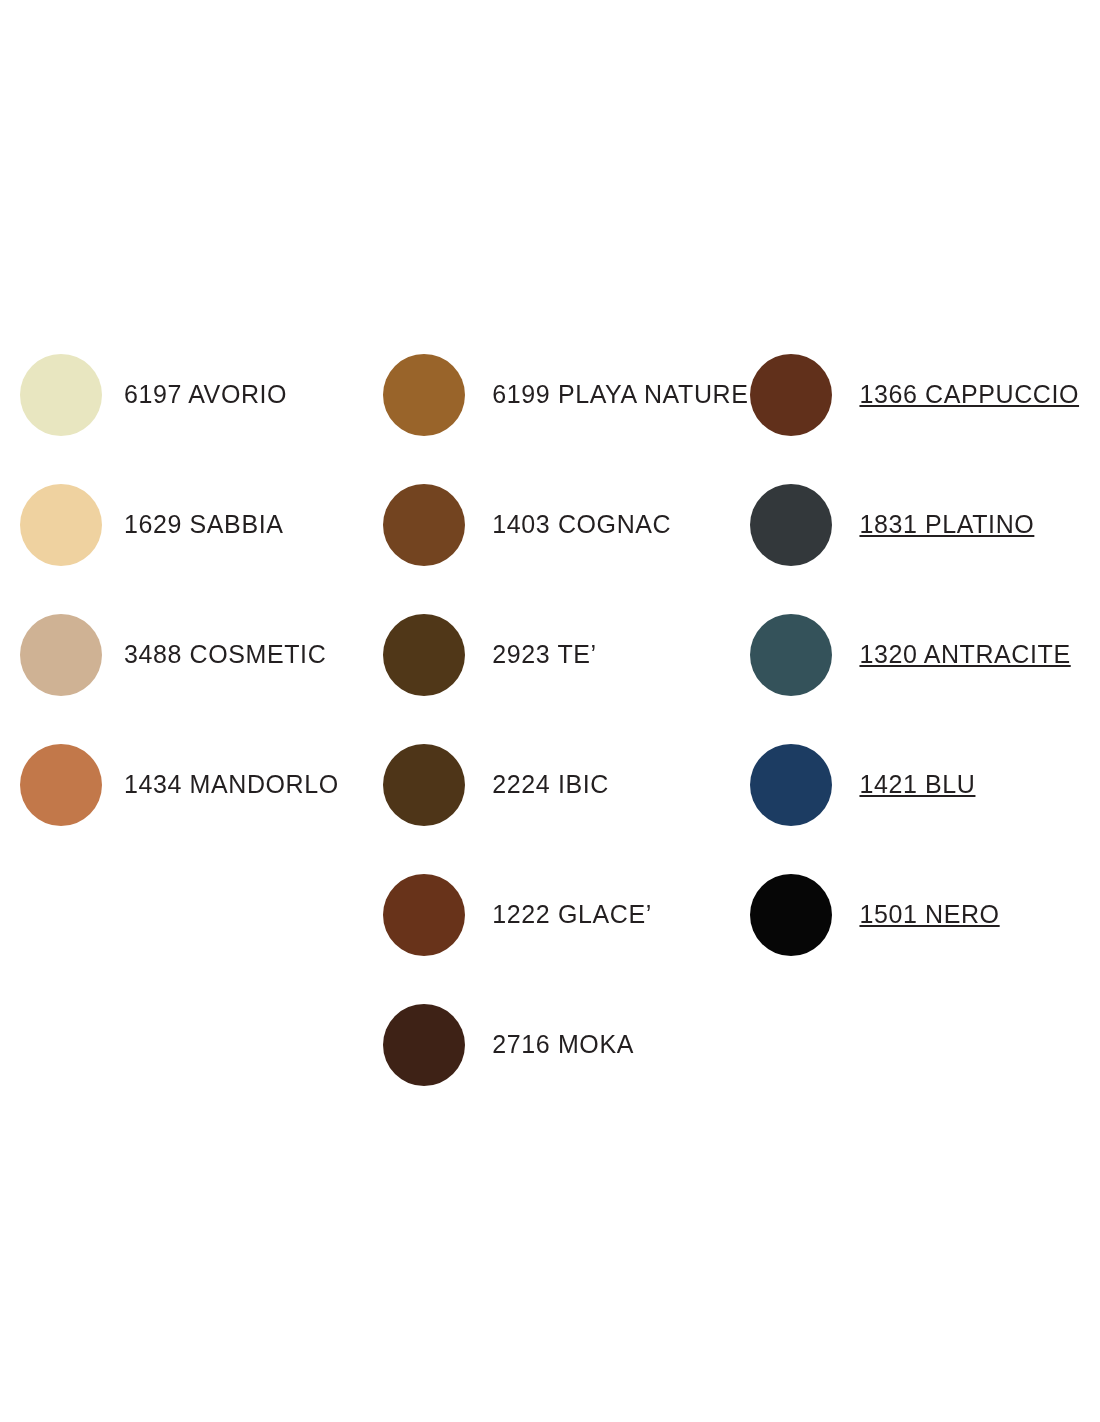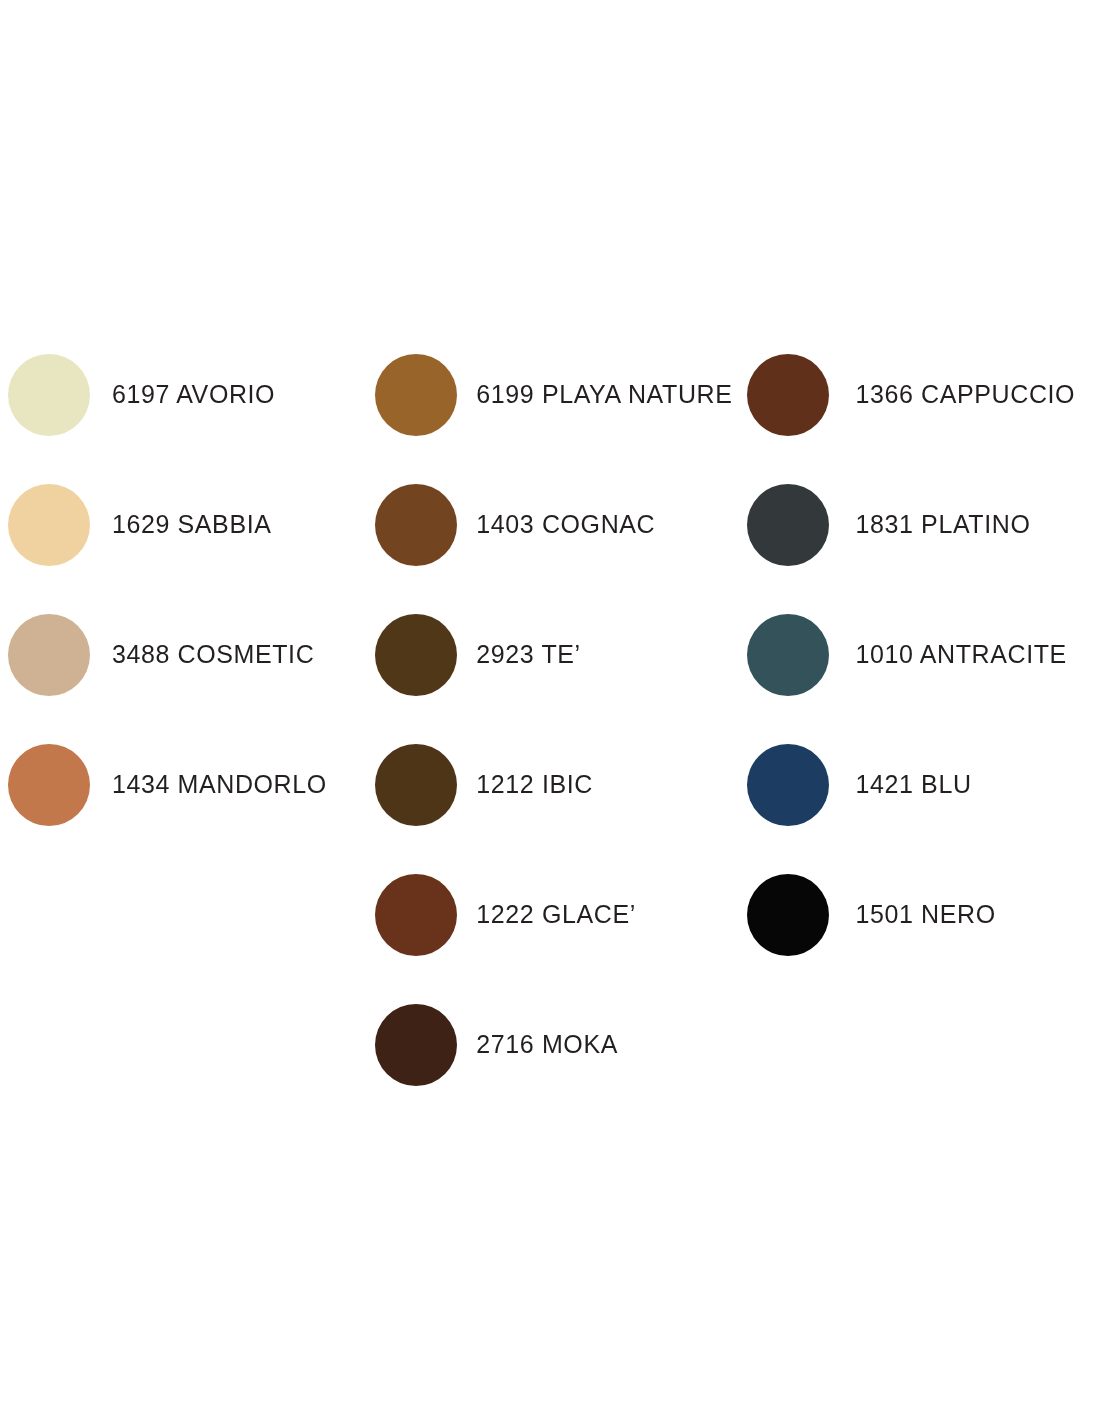--- a/index.html
+++ b/index.html
@@ -30,21 +30,21 @@
     display: flex;
     flex-direction: row;
     align-items: flex-start;
   }
 
   .swatch-column {
     display: flex;
     flex-direction: column;
   }
 
-  .col-0 { width: 366px; padding-left: 8px; }
+  .col-0 { width: 366px; padding-left: 20px; }
   .col-1 { width: 376px; padding-left: 6px; }
   .col-2 { width: 358px; padding-left: 0px; }
 
   .swatch-item {
     height: 130px;
     display: flex;
     flex-direction: row;
     align-items: center;
   }
 
@@ -59,22 +59,22 @@
   .swatch-label {
     margin-left: 22px;
     font-size: 25px;
     letter-spacing: 0.6px;
     font-weight: 400;
     color: #231f20;
     white-space: nowrap;
     line-height: 1.1;
   }
 
-  .col-1 .swatch-label { margin-left: 19px; }
-  .col-2 .swatch-label { margin-left: 27px; }
+  .col-1 .swatch-label { margin-left: 27px; }
+  .col-2 .swatch-label { margin-left: 27px; text-decoration: underline; }
 </style>
 </head>
 <body style="background: rgb(255, 255, 255); color: rgb(35, 31, 32);">
 
 <div class="page">
 
   <div class="swatch-grid">
 
     <div class="swatch-column col-0">
 
@@ -112,21 +112,21 @@
         <span class="swatch-label">1403 COGNAC</span>
       </div>
 
       <div class="swatch-item">
         <span class="swatch-dot" style="background: rgb(80, 55, 24);"></span>
         <span class="swatch-label">2923 TE’</span>
       </div>
 
       <div class="swatch-item">
         <span class="swatch-dot" style="background: rgb(78, 53, 24);"></span>
-        <span class="swatch-label">1212 IBIC</span>
+        <span class="swatch-label">2224 IBIC</span>
       </div>
 
       <div class="swatch-item">
         <span class="swatch-dot" style="background: rgb(104, 51, 26);"></span>
         <span class="swatch-label">1222 GLACE’</span>
       </div>
 
       <div class="swatch-item">
         <span class="swatch-dot" style="background: rgb(62, 34, 22);"></span>
         <span class="swatch-label">2716 MOKA</span>
@@ -142,21 +142,21 @@
       </div>
 
 
       <div class="swatch-item">
         <span class="swatch-dot" style="background: rgb(51, 56, 59);"></span>
         <span class="swatch-label">1831 PLATINO</span>
       </div>
 
       <div class="swatch-item">
         <span class="swatch-dot" style="background: rgb(52, 82, 90);"></span>
-        <span class="swatch-label">1010 ANTRACITE</span>
+        <span class="swatch-label">1320 ANTRACITE</span>
       </div>
 
       <div class="swatch-item">
         <span class="swatch-dot" style="background: rgb(28, 60, 98);"></span>
         <span class="swatch-label">1421 BLU</span>
       </div>
 
       <div class="swatch-item">
         <span class="swatch-dot" style="background: rgb(6, 6, 6);"></span>
         <span class="swatch-label">1501 NERO</span>

